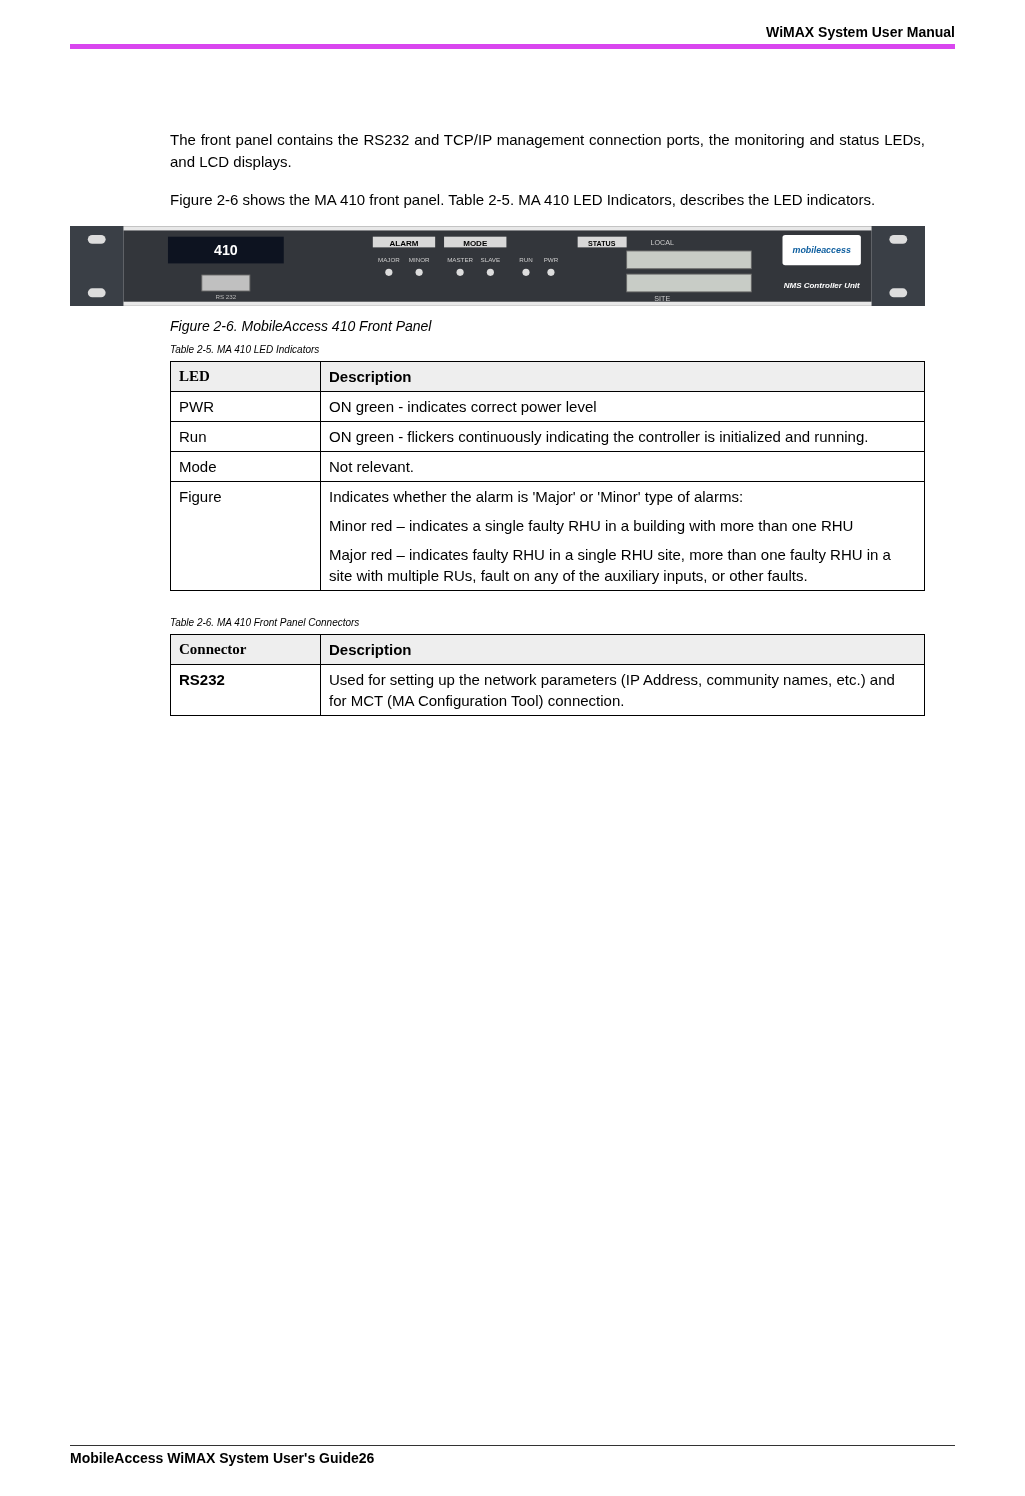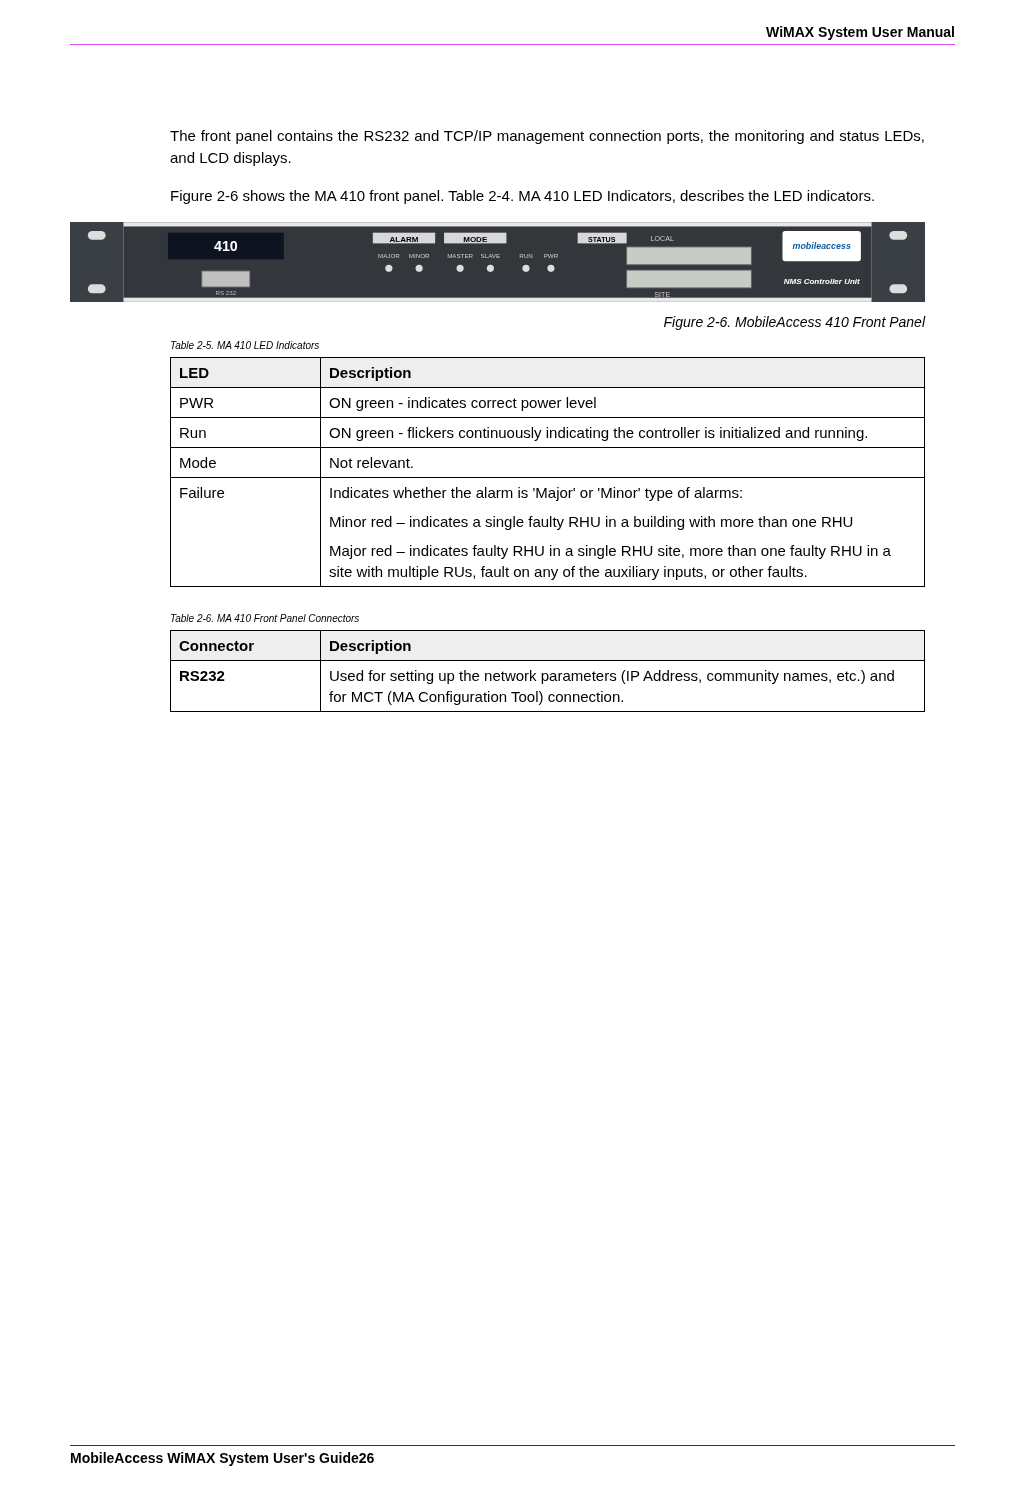--- a/index.html
+++ b/index.html
@@ -16,21 +16,21 @@
     height: 1496px;
     margin: 0 auto;
     position: relative;
     padding: 24px 70px 30px 70px;
   }
   .running-header {
     text-align: right;
     font-weight: bold;
     font-size: 14px;
     padding-bottom: 4px;
-    border-bottom: 1px solid #d946ef;
+    border-bottom: 5px solid #d946ef;
   }
   .content {
     margin-top: 80px;
     padding: 0 30px 0 0px;
   }
   .section-num {
     font-weight: bold;
     font-size: 20px;
     display: inline-block;
     width: 95px;
@@ -53,21 +53,21 @@
     text-align: justify;
   }
   
   .panel-fig {
     width: 100%;
     margin: 8px 0 0 -100px;
     width: calc(100% + 100px);
   }
   .panel-svg { display:block; width:100%; height:auto; }
   .fig-caption {
-    text-align: right;
+    text-align: left;
     font-style: italic;
     font-size: 14px;
     margin: 12px 0 10px 0;
   }
   .tbl-caption {
     font-style: italic;
     font-size: 10px;
     margin: 10px 0 6px 0;
   }
   table.doc-table {
@@ -79,21 +79,21 @@
     border: 1px solid #000;
     padding: 4px 8px;
     text-align: left;
     vertical-align: top;
     line-height:1.4;
   }
   table.doc-table th {
     background: #eeeeee;
     font-weight: bold;
   }
-  .col-narrow { width: 150px; }
+  .col-narrow { width: 150px; font-family: Liberation Serif, serif; }
   .footer {
     position: absolute;
     bottom: 30px;
     left: 70px;
     right: 70px;
     border-top: 1px solid #333;
     padding-top: 4px;
     font-weight: bold;
     font-size: 14px;
     display: flex;
@@ -104,21 +104,21 @@
 </head>
 <body>
 
 <div class="page">
   <div class="running-header">WiMAX System User Manual</div>
 
   <div class="content">
 
     <div class="body-block">
       <div class="para">The front panel contains the RS232 and TCP/IP management connection ports, the monitoring and status LEDs, and LCD displays.</div>
-      <div class="para">Figure 2-6 shows the MA 410 front panel. Table 2-4.  MA 410 LED Indicators, describes the LED indicators.</div>
+      <div class="para">Figure 2-6 shows the MA 410 front panel. Table 2-5.  MA 410 LED Indicators, describes the LED indicators.</div>
 
       <div class="panel-fig">
         <svg class="panel-svg" viewBox="0 0 960 90" xmlns="http://www.w3.org/2000/svg">
 
           <rect x="0" y="0" width="960" height="90" fill="#e8e8e8" stroke="#999"></rect>
 
           <rect x="0" y="0" width="60" height="90" fill="#3a3f46"></rect>
           <rect x="20" y="10" width="20" height="10" rx="5" fill="#ddd"></rect>
           <rect x="20" y="70" width="20" height="10" rx="5" fill="#ddd"></rect>
 
@@ -182,21 +182,21 @@
         </tr>
         <tr>
           <td>Run</td>
           <td>ON green - flickers continuously indicating the controller is initialized and running.</td>
         </tr>
         <tr>
           <td>Mode</td>
           <td>Not relevant.</td>
         </tr>
         <tr>
-          <td>Failure</td>
+          <td>Figure</td>
           <td>
             <div class="multi-p">Indicates whether the alarm is 'Major' or 'Minor' type of alarms:</div>
             <div class="multi-p">Minor red – indicates a single faulty RHU in a building with more than one RHU</div>
             <div>Major red – indicates faulty RHU in a single RHU site, more than one faulty RHU in a site with multiple RUs, fault on any of the auxiliary inputs, or other faults.</div>
           </td>
         </tr>
       </tbody>
         </table>
 
       <div style="height:16px"></div>

